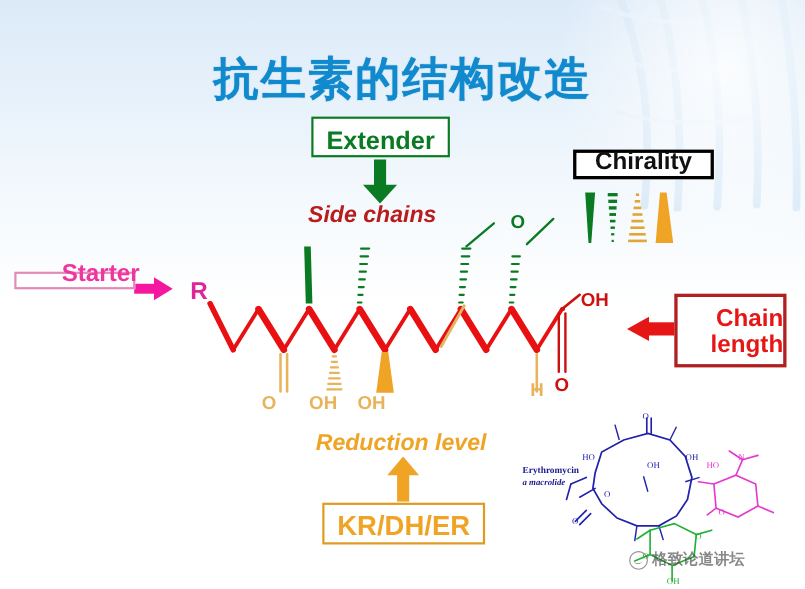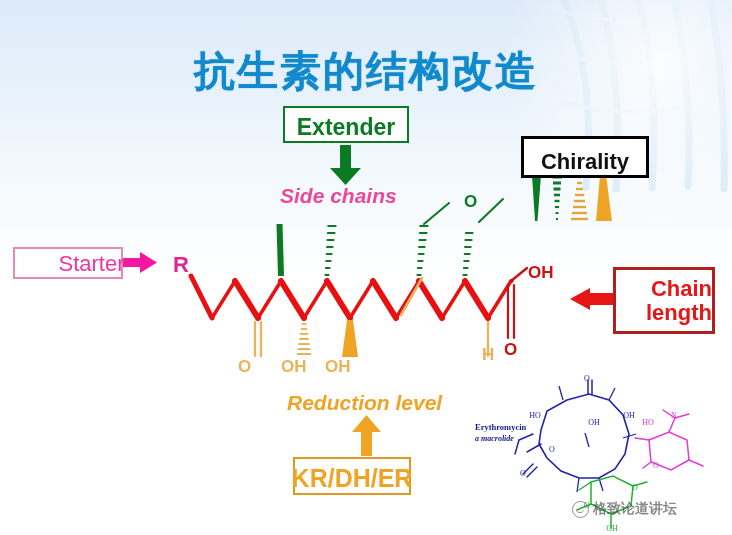--- a/index.html
+++ b/index.html
@@ -37,45 +37,45 @@
 
   
   .lbl-box{position:absolute;box-sizing:border-box;display:flex;align-items:flex-end;justify-content:center;}
 
   .box-extender{
     left:283px;top:106px;width:126px;height:37px;
     border:2px solid #0a7b22;background:#ffffff;
     color:#0a7b22;font-size:23px;font-weight:bold;
   }
   .box-chirality{
-    left:521px;top:136px;width:128px;height:42px;
+    left:521px;top:136px;width:128px;height:27px;
     border:3px solid #000000;background:#ffffff;
     color:#111111;font-size:22px;font-weight:bold;
   }
   .box-starter{
-    left:13px;top:247px;width:110px;height:32px;
+    left:13px;top:247px;width:110px;height:16px;
     border:2px solid #e38ab9;background:#ffffff;
-    color:#ef36a0;font-size:22px;font-weight:normal;padding-left:47px;
+    color:#ef36a0;font-size:22px;font-weight:bold;padding-left:47px;
   }
   .box-chain{
     left:613px;top:267px;width:102px;height:67px;
     border:3px solid #b02020;background:#ffffff;
     color:#e61616;font-size:22px;font-weight:bold;line-height:1.05;
     flex-direction:column;
     padding-left:23px;
   }
   .box-kr{
-    left:293px;top:457px;width:118px;height:38px;
+    left:293px;top:457px;width:148px;height:38px;
     border:2px solid #e09a21;background:#ffffff;
     color:#f0a426;font-size:25px;font-weight:bold;
   }
 
   .txt-sidechains{
     position:absolute;left:280px;top:184px;
-    color:#ec4899;font-size:21px;font-weight:bold;font-style:italic;
+    color:#b91c1c;font-size:21px;font-weight:bold;font-style:italic;
   }
   .txt-reduction{
     position:absolute;left:287px;top:391px;
     color:#f0a426;font-size:21px;font-weight:bold;font-style:italic;
   }
 
   
   .svg-layer{position:absolute;left:0;top:0;width:732px;height:535px;}
   .svg-layer.chem{pointer-events:none;}
 

